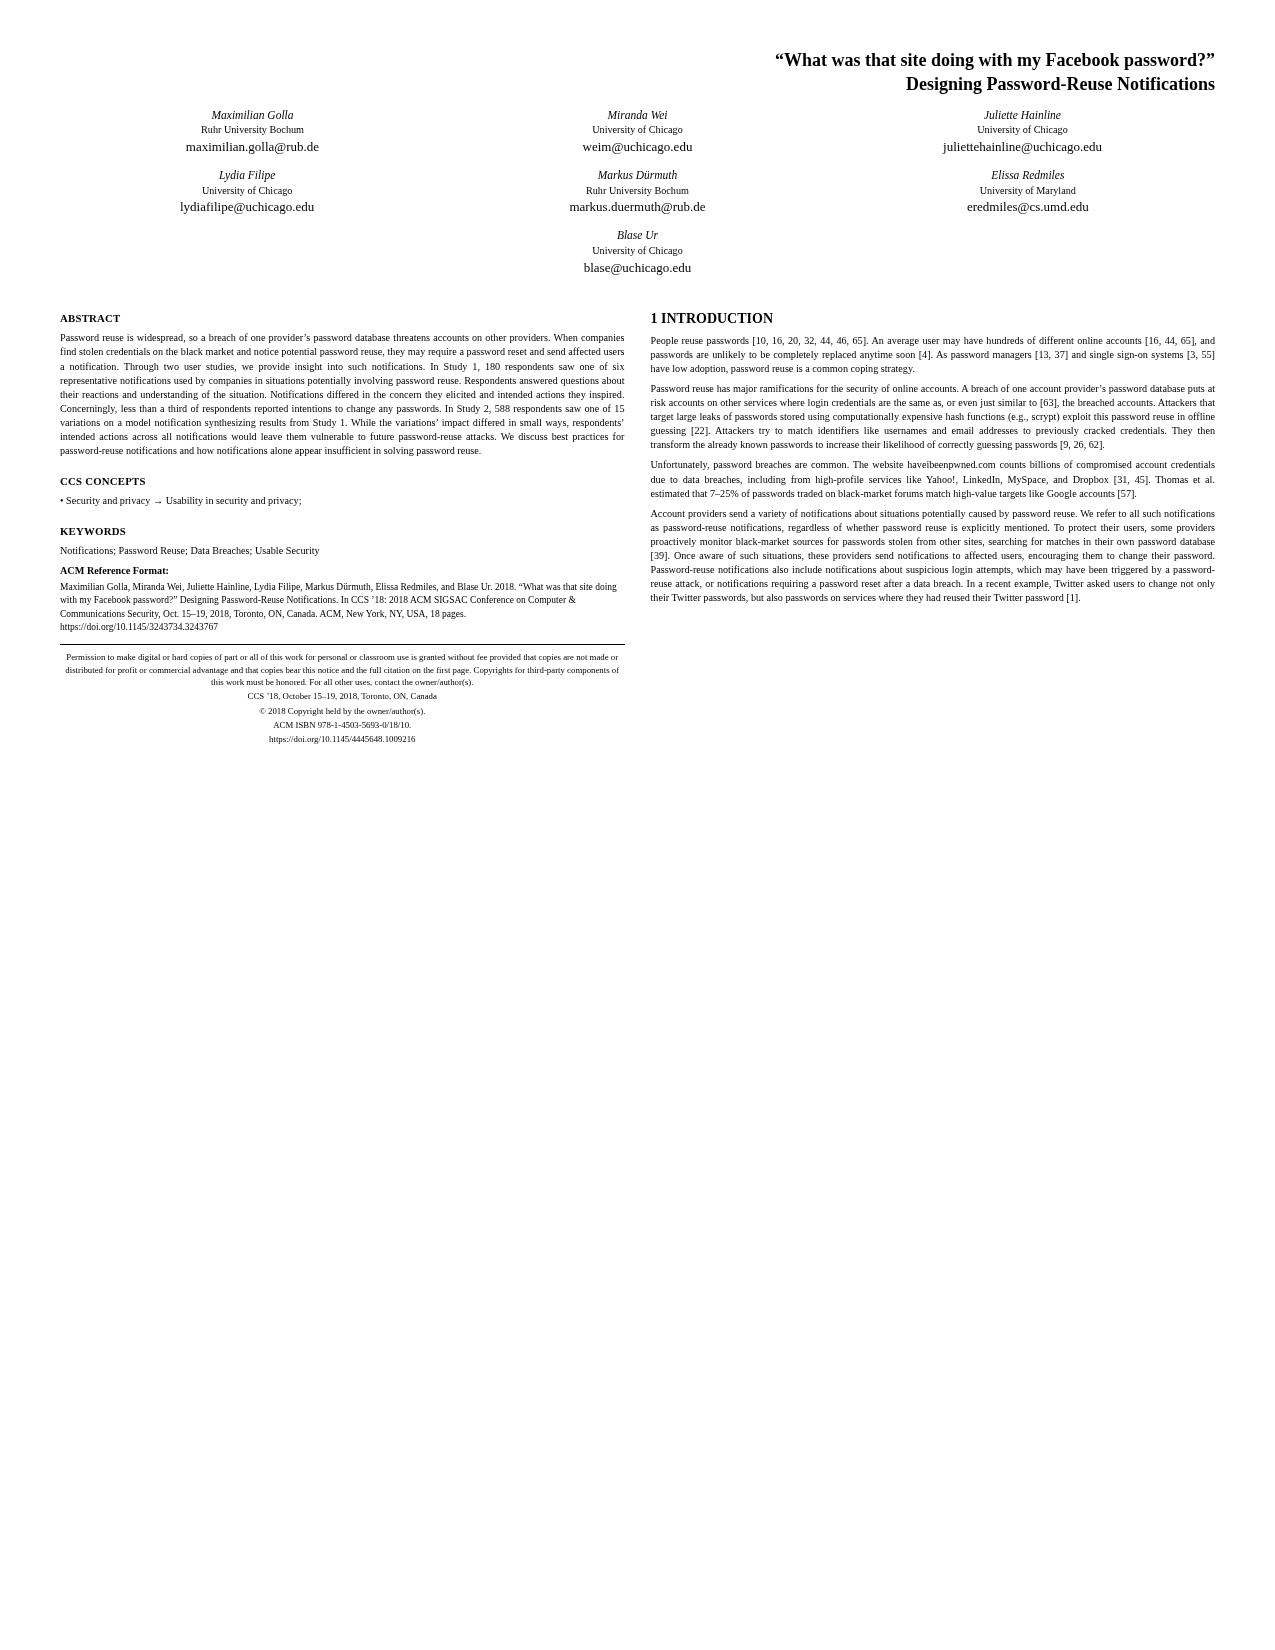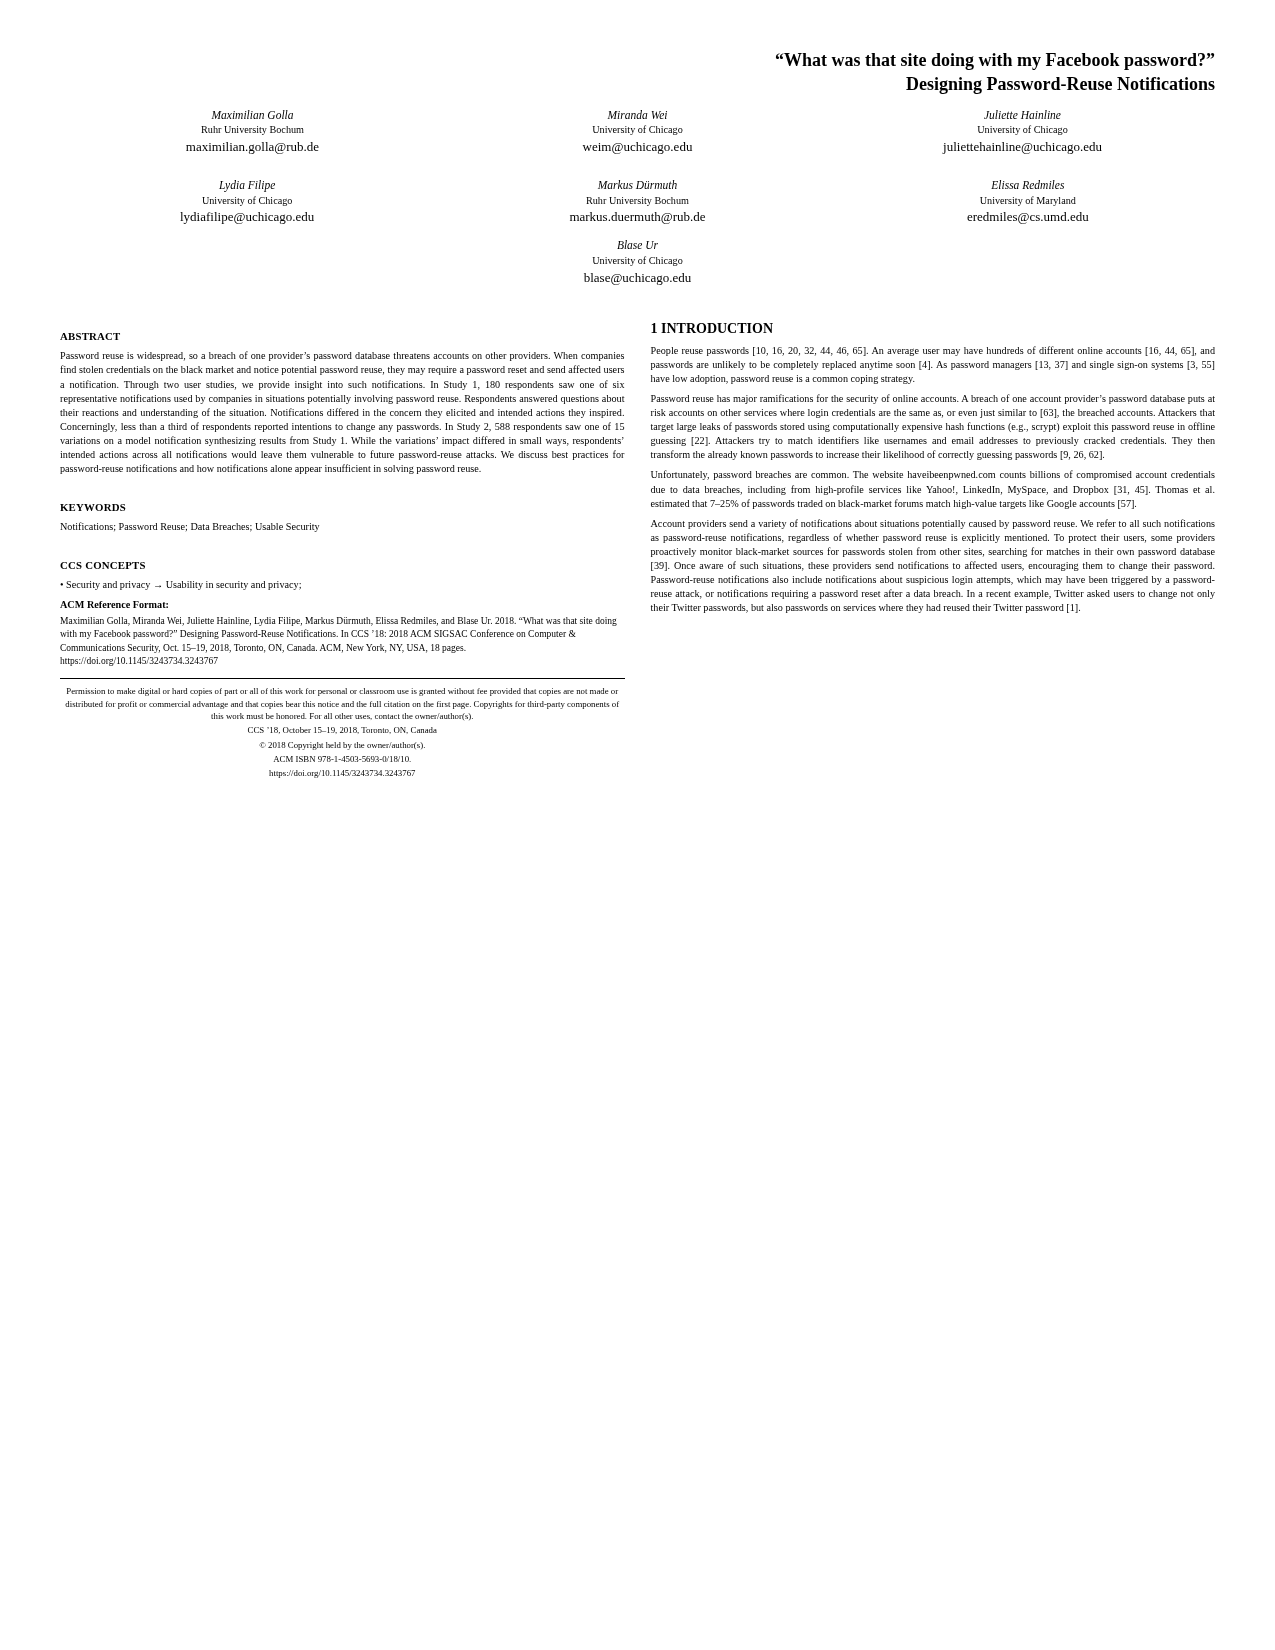--- a/index.html
+++ b/index.html
@@ -21,21 +21,21 @@
       font-size: 18px;
       font-weight: bold;
       line-height: 1.35;
       margin-bottom: 2px;
     }
 
     .authors-grid {
       display: grid;
       grid-template-columns: 1fr 1fr 1fr;
       text-align: center;
-      margin-bottom: 20px;
+      margin-bottom: 10px;
       gap: 6px 0;
     }
     .authors-row2 {
       display: grid;
       grid-template-columns: 1fr 1fr 1fr;
       text-align: center;
       margin-bottom: 10px;
       gap: 6px 16px;
     }
     .authors-row3 {
@@ -64,21 +64,21 @@
     .two-col {
       display: grid;
       grid-template-columns: 1fr 1fr;
       gap: 0 26px;
       margin-top: 4px;
     }
 
     .section-title {
       font-size: 10.8px;
       font-weight: bold;
-      margin-top: 24px;
+      margin-top: 16px;
       margin-bottom: 5px;
       text-transform: uppercase;
       letter-spacing: 0.02em;
     }
 
     .intro-title {
       font-size: 14px;
       font-weight: bold;
       margin-top: 14px;
       margin-bottom: 5px;
@@ -188,40 +188,40 @@
 <div class="two-col">
 
   <div class="left-col">
 
     <div>
       <div class="section-title">ABSTRACT</div>
       <p>Password reuse is widespread, so a breach of one provider’s password database threatens accounts on other providers. When companies find stolen credentials on the black market and notice potential password reuse, they may require a password reset and send affected users a notification. Through two user studies, we provide insight into such notifications. In Study 1, 180 respondents saw one of six representative notifications used by companies in situations potentially involving password reuse. Respondents answered questions about their reactions and understanding of the situation. Notifications differed in the concern they elicited and intended actions they inspired. Concerningly, less than a third of respondents reported intentions to change any passwords. In Study 2, 588 respondents saw one of 15 variations on a model notification synthesizing results from Study 1. While the variations’ impact differed in small ways, respondents’ intended actions across all notifications would leave them vulnerable to future password-reuse attacks. We discuss best practices for password-reuse notifications and how notifications alone appear insufficient in solving password reuse.</p>
     </div>
 
     <div>
+      <div class="section-title">CCS CONCEPTS</div>
+      <div class="ccs-bullet">• Security and privacy → Usability in security and privacy;</div>
+    </div>
+
+    <div>
       <div class="section-title">KEYWORDS</div>
       <div class="keywords-line">Notifications; Password Reuse; Data Breaches; Usable Security</div>
-    </div>
-
-    <div>
-      <div class="section-title">CCS CONCEPTS</div>
-      <div class="ccs-bullet">• Security and privacy → Usability in security and privacy;</div>
     </div>
 
     <div>
       <div class="acm-ref-title">ACM Reference Format:</div>
       <div class="acm-ref-body">Maximilian Golla, Miranda Wei, Juliette Hainline, Lydia Filipe, Markus Dürmuth, Elissa Redmiles, and Blase Ur. 2018. “What was that site doing with my Facebook password?” Designing Password-Reuse Notifications. In CCS ’18: 2018 ACM SIGSAC Conference on Computer &amp; Communications Security, Oct. 15–19, 2018, Toronto, ON, Canada. ACM, New York, NY, USA, 18 pages. https://doi.org/10.1145/3243734.3243767</div>
     </div>
 
     <div class="footer-box">
       <p>Permission to make digital or hard copies of part or all of this work for personal or classroom use is granted without fee provided that copies are not made or distributed for profit or commercial advantage and that copies bear this notice and the full citation on the first page. Copyrights for third-party components of this work must be honored. For all other uses, contact the owner/author(s).</p>
       <p>CCS ’18, October 15–19, 2018, Toronto, ON, Canada</p>
       <p>© 2018 Copyright held by the owner/author(s).</p>
       <p>ACM ISBN 978-1-4503-5693-0/18/10.</p>
-      <p>https://doi.org/10.1145/3243734.3243767</p>
+      <p>https://doi.org/10.1145/4445648.1009216</p>
     </div>
 
   </div>
 
   <div class="right-col">
 
     <div>
       <div class="intro-title">1   INTRODUCTION</div>
       <p>People reuse passwords [10, 16, 20, 32, 44, 46, 65]. An average user may have hundreds of different online accounts [16, 44, 65], and passwords are unlikely to be completely replaced anytime soon [4]. As password managers [13, 37] and single sign-on systems [3, 55] have low adoption, password reuse is a common coping strategy.</p>
       <p>Password reuse has major ramifications for the security of online accounts. A breach of one account provider’s password database puts at risk accounts on other services where login credentials are the same as, or even just similar to [63], the breached accounts. Attackers that target large leaks of passwords stored using computationally expensive hash functions (e.g., scrypt) exploit this password reuse in offline guessing [22]. Attackers try to match identifiers like usernames and email addresses to previously cracked credentials. They then transform the already known passwords to increase their likelihood of correctly guessing passwords [9, 26, 62].</p>

